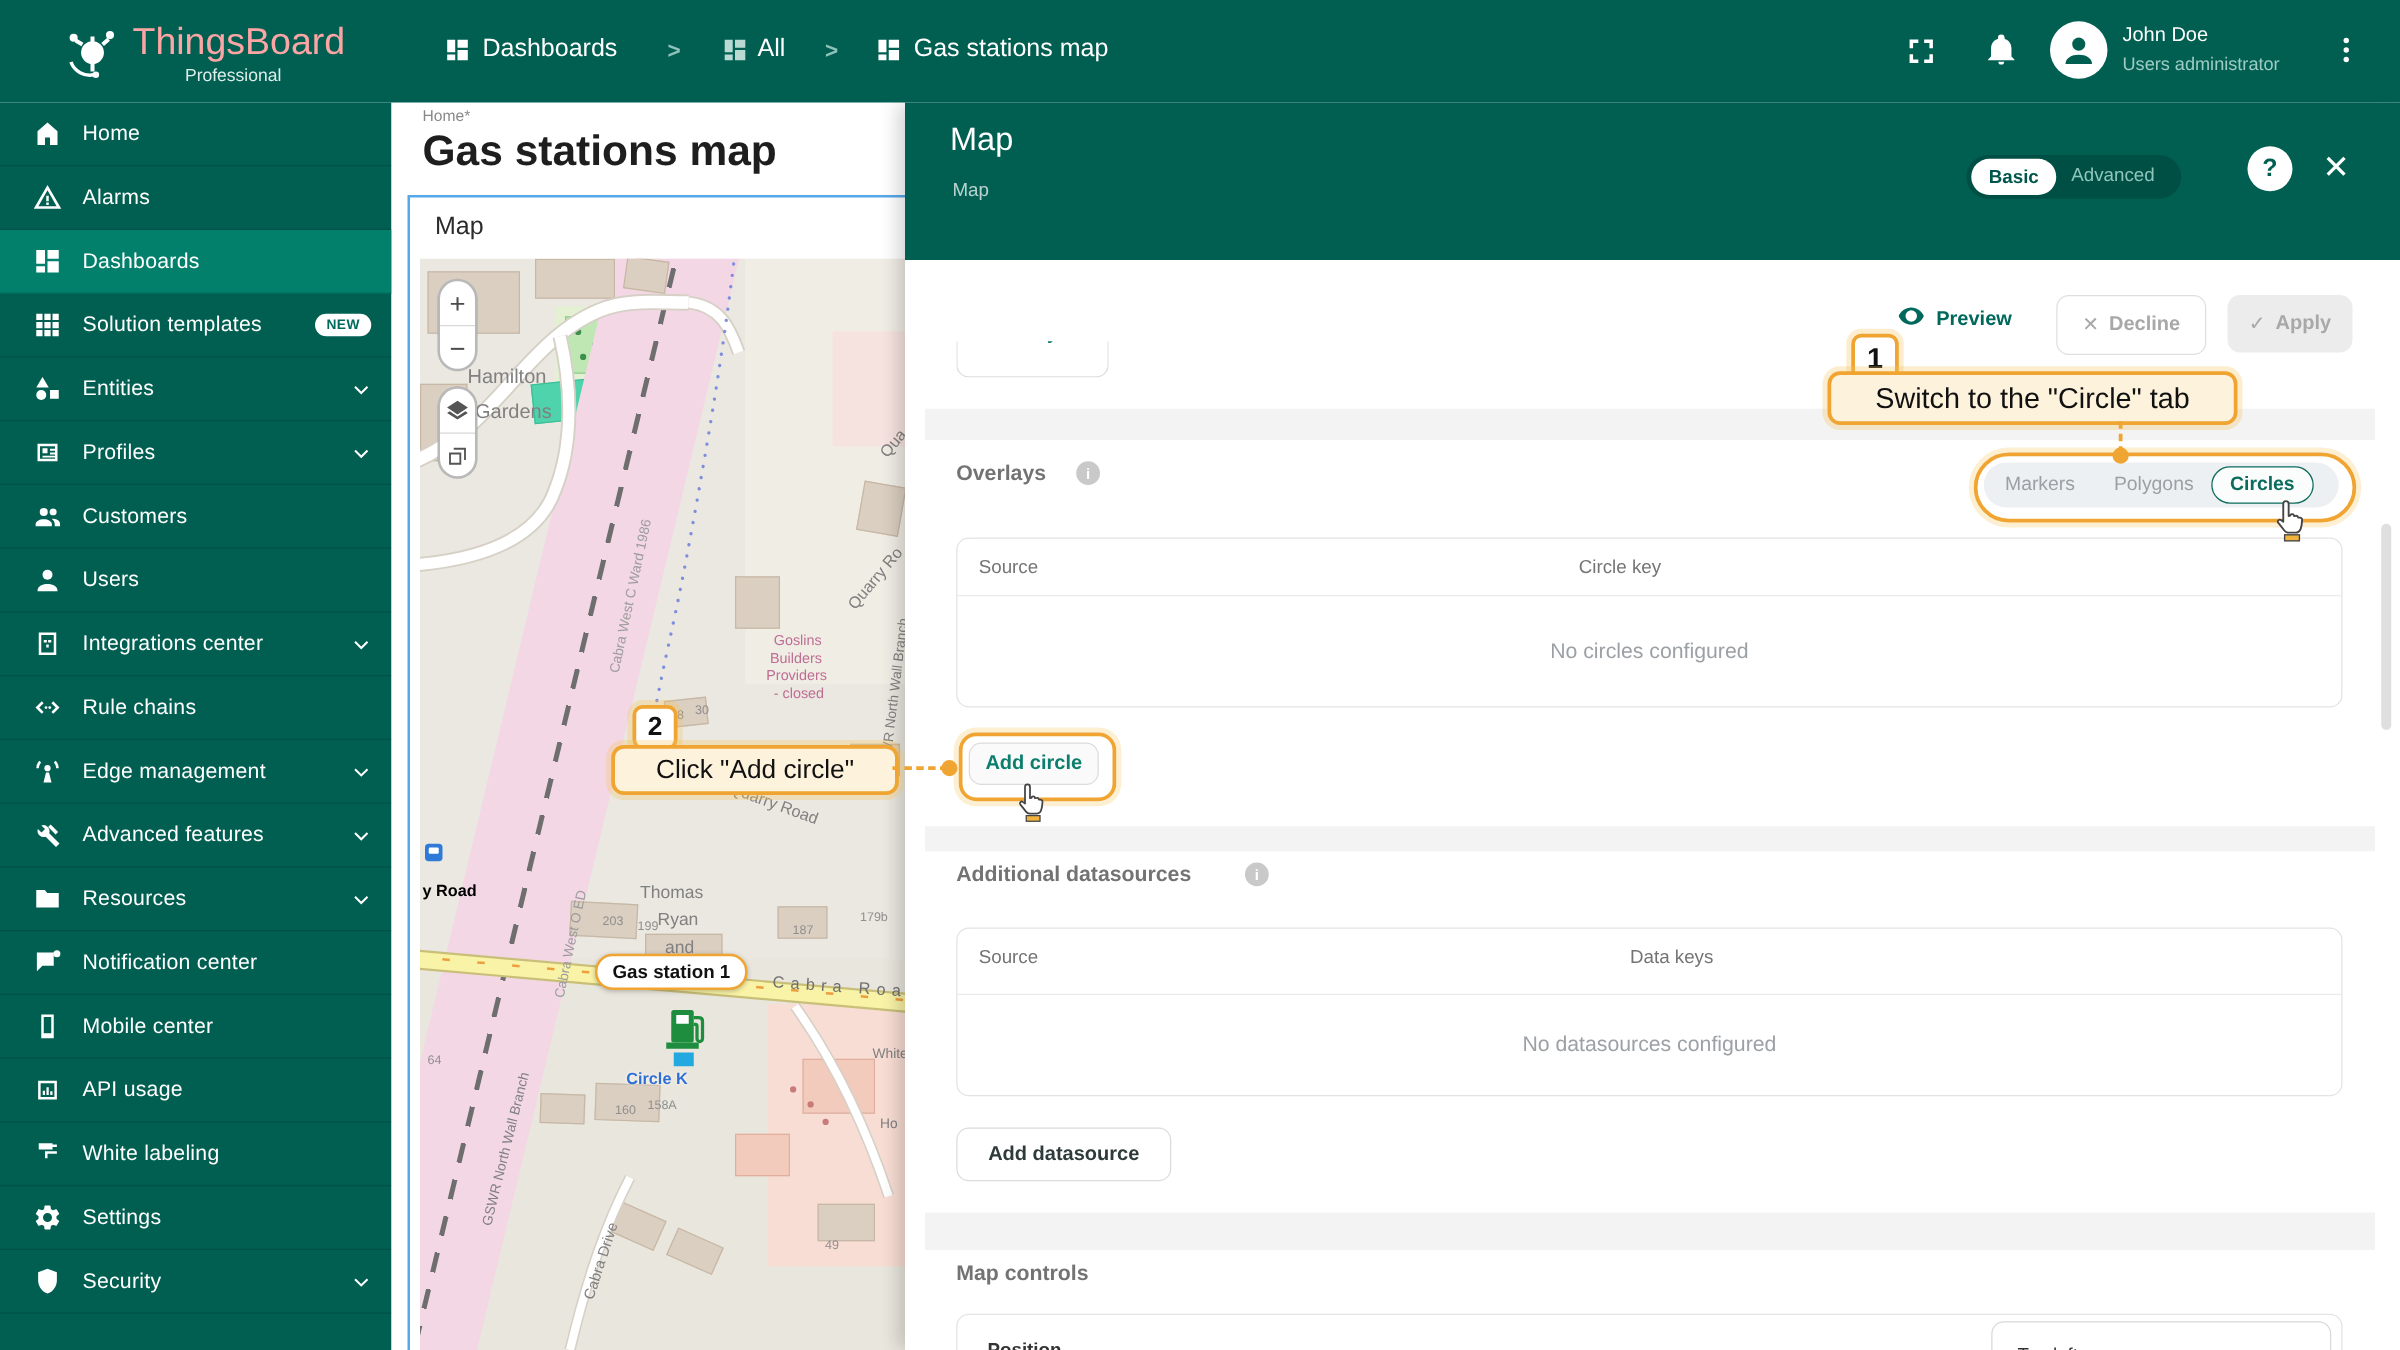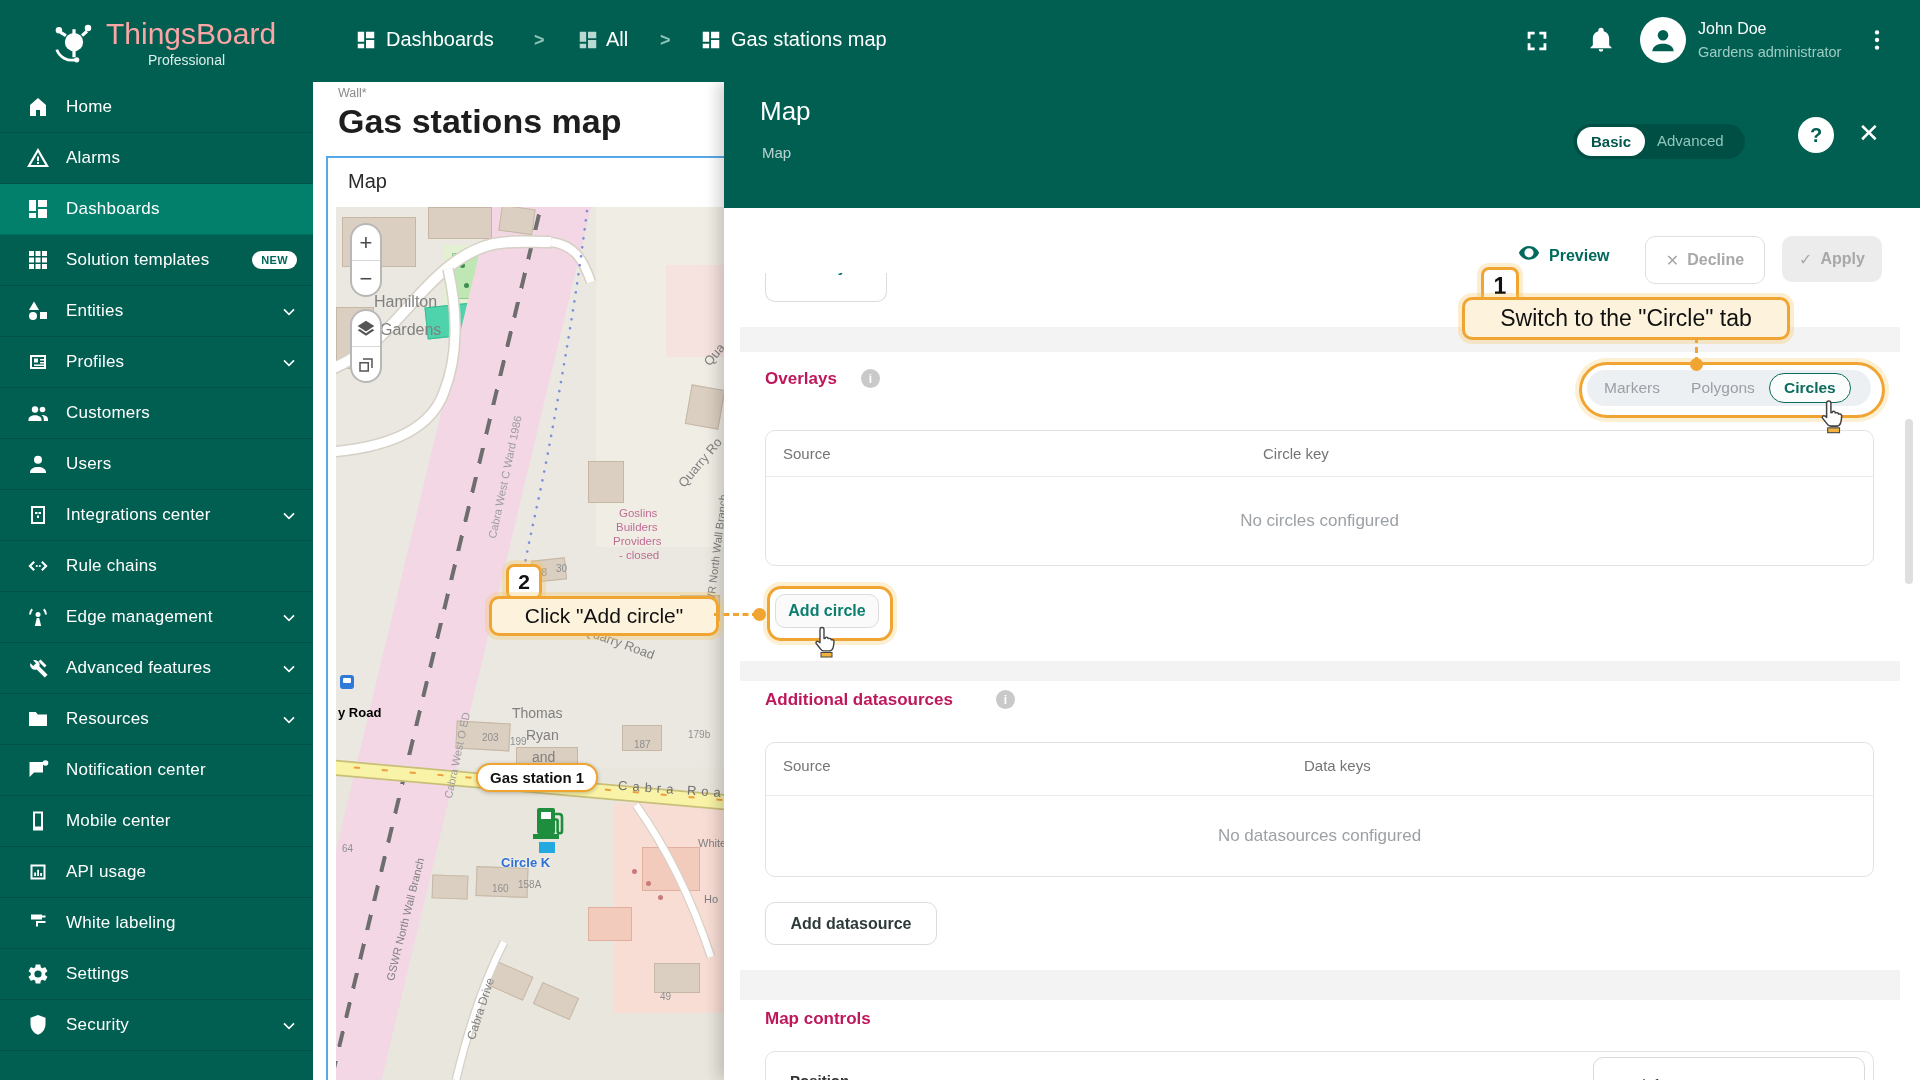--- a/index.html
+++ b/index.html
@@ -34,21 +34,21 @@
   
   #panel{position:absolute;left:724px;top:82px;width:1196px;height:998px;background:#fff;z-index:10;
     box-shadow:-6px 0 14px rgba(0,0,0,0.18);}
   #panelhead{position:absolute;left:0;top:0;width:1196px;height:126px;background:#015F52;}
   .gap{position:absolute;left:16px;width:1160px;background:#F3F3F3;}
   .tbl{position:absolute;border:1px solid #E3E3E3;border-radius:10px;background:#fff;box-sizing:border-box;}
   .tbl-h span{position:absolute;top:14px;font-size:15px;color:#747474;}
   .tbl-hline{position:absolute;left:0;right:0;top:45px;border-top:1px solid #EBEBEB;}
   .tbl-empty{position:absolute;left:0;right:0;top:45px;bottom:0;display:flex;align-items:center;
     justify-content:center;color:#9CA1A6;font-size:17px;}
-  .sect-h{position:absolute;font-size:17px;font-weight:700;color:#be185d;}
+  .sect-h{position:absolute;font-size:17px;font-weight:700;color:#737373;}
   .info{position:absolute;width:19px;height:19px;border-radius:50%;background:#C9C9C9;color:#fff;
     font-size:12px;font-weight:700;display:flex;align-items:center;justify-content:center;}
   .btn-stroked{position:absolute;background:#fff;border:1px solid #DCDCDC;border-radius:10px;
     display:flex;align-items:center;justify-content:center;font-weight:700;cursor:pointer;box-sizing:border-box;}
   
   .tabgroup{position:absolute;background:#EDF0F2;border-radius:18px;display:flex;align-items:center;}
   .tab{font-size:15.5px;color:#9AA0A6;text-align:center;cursor:pointer;}
   .tab.sel{color:#0B6B5D;font-weight:700;border:1.6px solid #0B6B5D;border-radius:16px;padding:5px 14px;background:#FBFDFC;}
   
   .ann-badge{position:absolute;background:#fff;border:3px solid #F0A431;border-radius:8px;color:#111;
@@ -110,21 +110,21 @@
         <path d="M12 22a2 2 0 0 0 2-2h-4a2 2 0 0 0 2 2zm7-5.5V11c0-3.2-1.7-5.9-4.7-6.6v-.7a2.3 2.3 0 0 0-4.6 0v.7C6.7 5.1 5 7.8 5 11v5.5L3 18.5V19h18v-.5z"></path>
       </svg>
   </span>
   <span class="abs" style="left:1640px;top:17px;width:46px;height:46px;border-radius:50%;background:#fff;display:flex;align-items:center;justify-content:center">
     <svg width="30" height="30" viewBox="0 0 24 24" fill="#015F52">
         <circle cx="12" cy="8.2" r="4.2"></circle>
         <path d="M3.5 21c0-3.9 3.9-6 8.5-6s8.5 2.1 8.5 6z"></path>
       </svg>
   </span>
   <span class="abs" style="left:1698px;top:20px;color:#fff;font-size:16px">John Doe</span>
-  <span class="abs" style="left:1698px;top:44px;color:#9ECCC4;font-size:14.5px">Gardens administrator</span>
+  <span class="abs" style="left:1698px;top:44px;color:#9ECCC4;font-size:14.5px">Users administrator</span>
   <span class="abs" style="left:1864px;top:27px">
     <svg width="26" height="26" viewBox="0 0 24 24" fill="#fff">
         <circle cx="12" cy="5" r="2"></circle>
         <circle cx="12" cy="12" r="2"></circle>
         <circle cx="12" cy="19" r="2"></circle>
       </svg>
   </span>
 </div>
 
 <div id="sidebar">
@@ -313,21 +313,21 @@
         </svg>
       </span>
       <span class="slabel">Security</span>
       <span class="schev"><svg viewBox="0 0 24 24" width="100%" height="100%" fill="#fff">
           <path d="M6.7 9.3 12 14.6l5.3-5.3 1.4 1.4L12 17.4 5.3 10.7z"></path>
         </svg></span>
     </div>
 </div>
 
 <div id="leftcard">
-  <span class="abs" style="left:25px;top:4px;font-size:12.5px;color:#8A8A8A">Wall*</span>
+  <span class="abs" style="left:25px;top:4px;font-size:12.5px;color:#8A8A8A">Home*</span>
   <span class="abs" style="left:25px;top:20px;font-size:34px;font-weight:600;color:#1E1E1E;white-space:nowrap">Gas stations map</span>
 </div>
 
 <div class="abs" style="left:326px;top:156px;width:400px;height:930px;border:2px solid #57A8E9;z-index:5;background:#fff"></div>
 <span class="abs" style="left:348px;top:170px;font-size:20px;color:#2b2b2b;z-index:6">Map</span>
 
 <div id="mapwrap">
 
   <div class="abs" style="left:0;top:0;width:388px;height:560px;background:#EAE8E0"></div>
   <div class="abs" style="left:260px;top:0;width:128px;height:340px;background:#F0EDE5"></div>

